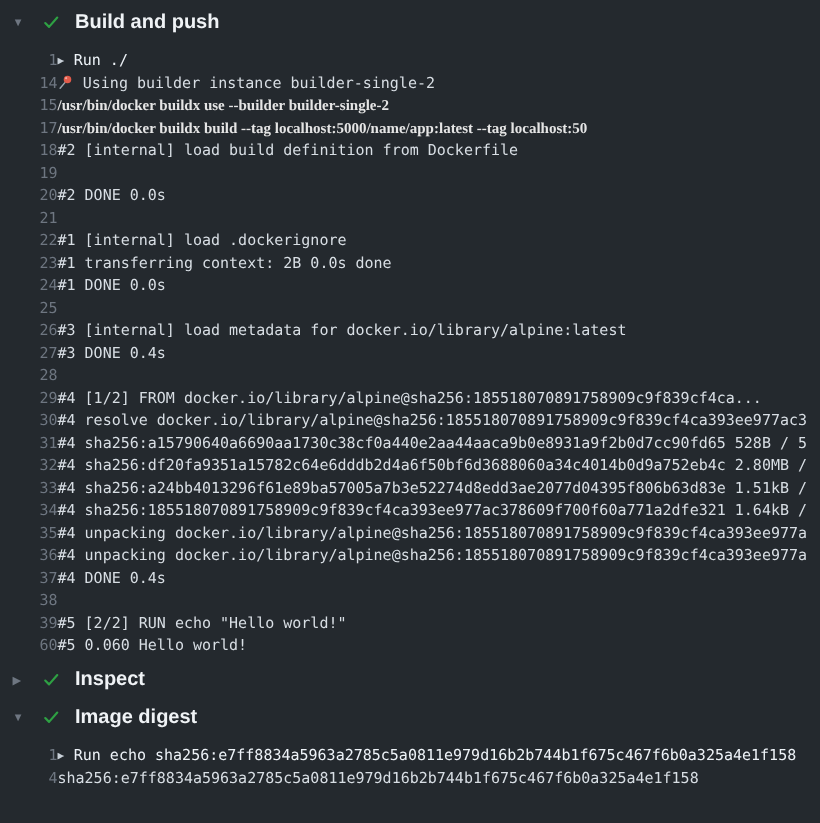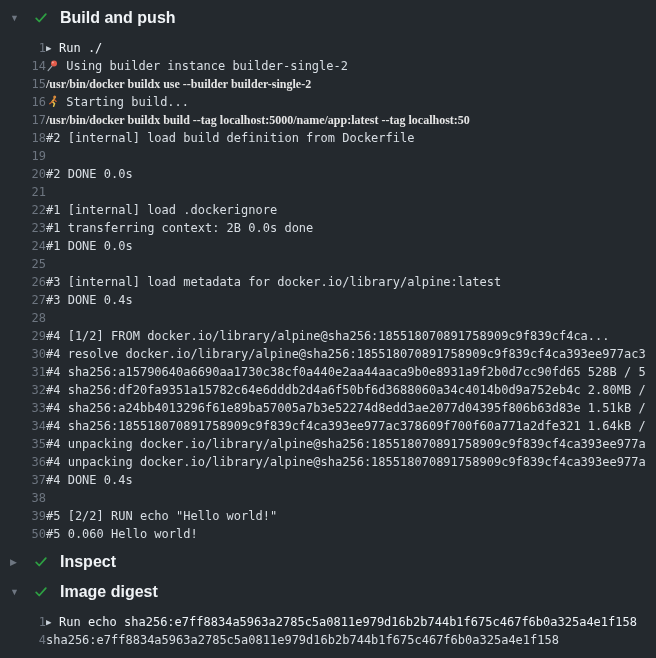--- a/index.html
+++ b/index.html
@@ -47,27 +47,20 @@
           <span class="sec-title">Build and push</span>
         </div>
         <div class="log-block">
           <div class="log-line"><span class="gutter">1</span><span class="content group"><span class="expander">▶</span><span>Run ./</span></span></div>
           <div class="log-line"><span class="gutter">14</span><span class="content "><span class="icon-slot"><svg width="13" height="13" viewBox="0 0 13 13">
                   <path d="M5.9 7.1 L2.1 11.6" stroke="#9aa4ad" stroke-width="1.2" stroke-linecap="round"></path>
                   <circle cx="8" cy="4.6" r="3" fill="#e25b4a"></circle>
                   <circle cx="6.9" cy="3.5" r="0.9" fill="#f2a79b"></circle>
                 </svg></span><span> Using builder instance builder-single-2</span></span></div>
           <div class="log-line"><span class="gutter">15</span><span class="content command"><span>/usr/bin/docker buildx use --builder builder-single-2</span></span></div>
-          <div class="log-line"><span class="gutter">16</span><span class="content "><span class="icon-slot"><svg width="13" height="13" viewBox="0 0 13 13">
-                  <circle cx="8.7" cy="2.1" r="1.5" fill="#d98a3c"></circle>
-                  <path d="M8.2 3.9 L6.3 6.6" stroke="#e8a33e" stroke-width="1.7" stroke-linecap="round"></path>
-                  <path d="M8.1 4.6 L10.2 6.4" stroke="#c9622f" stroke-width="1.3" stroke-linecap="round"></path>
-                  <path d="M6.3 6.6 L8.6 8.6 L7.6 11.3" stroke="#e3c04a" stroke-width="1.5" fill="none" stroke-linecap="round" stroke-linejoin="round"></path>
-                  <path d="M6.3 6.8 L3.7 8.7" stroke="#c9622f" stroke-width="1.4" stroke-linecap="round"></path>
-                </svg></span><span> Starting build...</span></span></div>
           <div class="log-line"><span class="gutter">17</span><span class="content command"><span>/usr/bin/docker buildx build --tag localhost:5000/name/app:latest --tag localhost:50</span></span></div>
           <div class="log-line"><span class="gutter">18</span><span class="content "><span>#2 [internal] load build definition from Dockerfile</span></span></div>
           <div class="log-line"><span class="gutter">19</span></div>
           <div class="log-line"><span class="gutter">20</span><span class="content "><span>#2 DONE 0.0s</span></span></div>
           <div class="log-line"><span class="gutter">21</span><span class="content "><span></span></span></div>
           <div class="log-line"><span class="gutter">22</span><span class="content "><span>#1 [internal] load .dockerignore</span></span></div>
           <div class="log-line"><span class="gutter">23</span><span class="content "><span>#1 transferring context: 2B 0.0s done</span></span></div>
           <div class="log-line"><span class="gutter">24</span><span class="content "><span>#1 DONE 0.0s</span></span></div>
           <div class="log-line"><span class="gutter">25</span><span class="content "><span></span></span></div>
           <div class="log-line"><span class="gutter">26</span><span class="content "><span>#3 [internal] load metadata for docker.io/library/alpine:latest</span></span></div>
@@ -77,21 +70,21 @@
           <div class="log-line"><span class="gutter">30</span><span class="content "><span>#4 resolve docker.io/library/alpine@sha256:185518070891758909c9f839cf4ca393ee977ac3</span></span></div>
           <div class="log-line"><span class="gutter">31</span><span class="content "><span>#4 sha256:a15790640a6690aa1730c38cf0a440e2aa44aaca9b0e8931a9f2b0d7cc90fd65 528B / 5</span></span></div>
           <div class="log-line"><span class="gutter">32</span><span class="content "><span>#4 sha256:df20fa9351a15782c64e6dddb2d4a6f50bf6d3688060a34c4014b0d9a752eb4c 2.80MB /</span></span></div>
           <div class="log-line"><span class="gutter">33</span><span class="content "><span>#4 sha256:a24bb4013296f61e89ba57005a7b3e52274d8edd3ae2077d04395f806b63d83e 1.51kB /</span></span></div>
           <div class="log-line"><span class="gutter">34</span><span class="content "><span>#4 sha256:185518070891758909c9f839cf4ca393ee977ac378609f700f60a771a2dfe321 1.64kB /</span></span></div>
           <div class="log-line"><span class="gutter">35</span><span class="content "><span>#4 unpacking docker.io/library/alpine@sha256:185518070891758909c9f839cf4ca393ee977a</span></span></div>
           <div class="log-line"><span class="gutter">36</span><span class="content "><span>#4 unpacking docker.io/library/alpine@sha256:185518070891758909c9f839cf4ca393ee977a</span></span></div>
           <div class="log-line"><span class="gutter">37</span><span class="content "><span>#4 DONE 0.4s</span></span></div>
           <div class="log-line"><span class="gutter">38</span><span class="content "><span></span></span></div>
           <div class="log-line"><span class="gutter">39</span><span class="content "><span>#5 [2/2] RUN echo "Hello world!"</span></span></div>
-          <div class="log-line"><span class="gutter">50</span><span class="content "><span>#5 0.060 Hello world!</span></span></div>
+          <div class="log-line"><span class="gutter">60</span><span class="content "><span>#5 0.060 Hello world!</span></span></div>
         </div>
       </div>
       <div class="section">
         <div class="section-header">
           <span class="caret">▶</span>
           <span class="check">
             <svg width="14" height="14" viewBox="0 0 16 16">
               <path d="M2.5 8.5 L6 12 L13.5 3.5" fill="none" stroke="#2ea043" stroke-width="2" stroke-linecap="round" stroke-linejoin="round"></path>
             </svg>
           </span>

